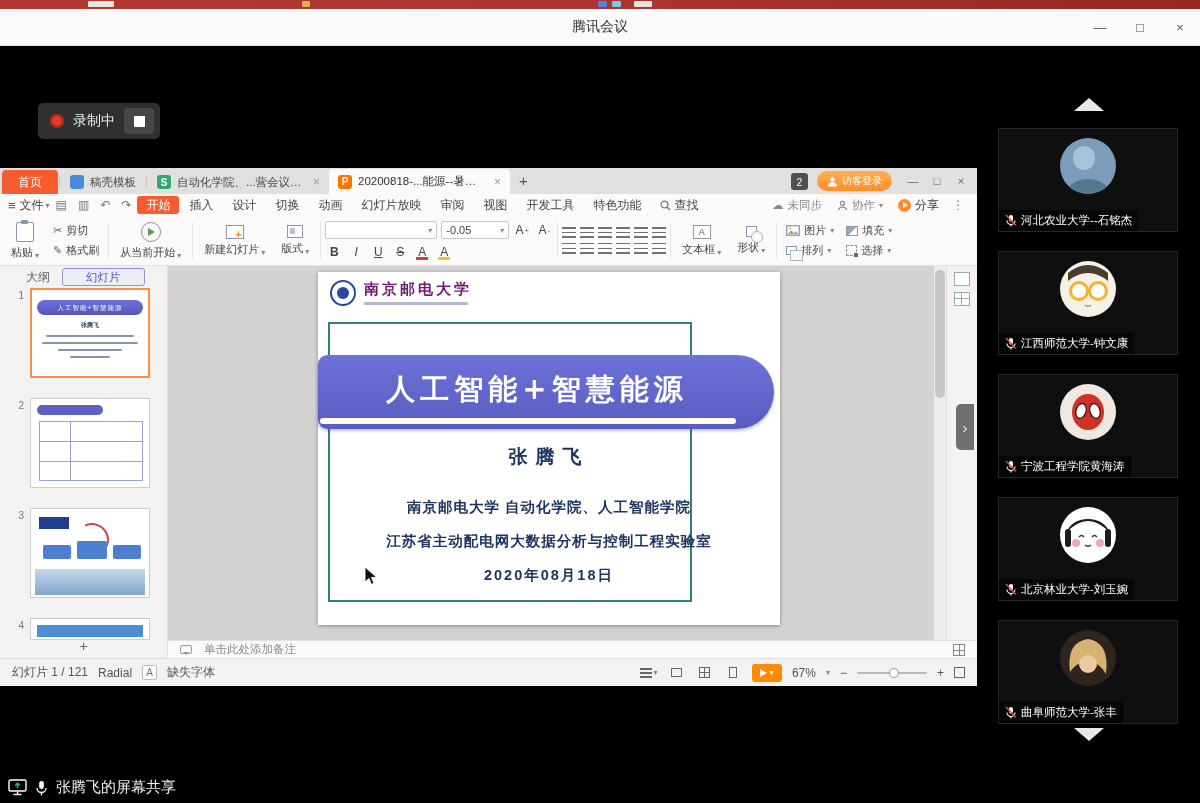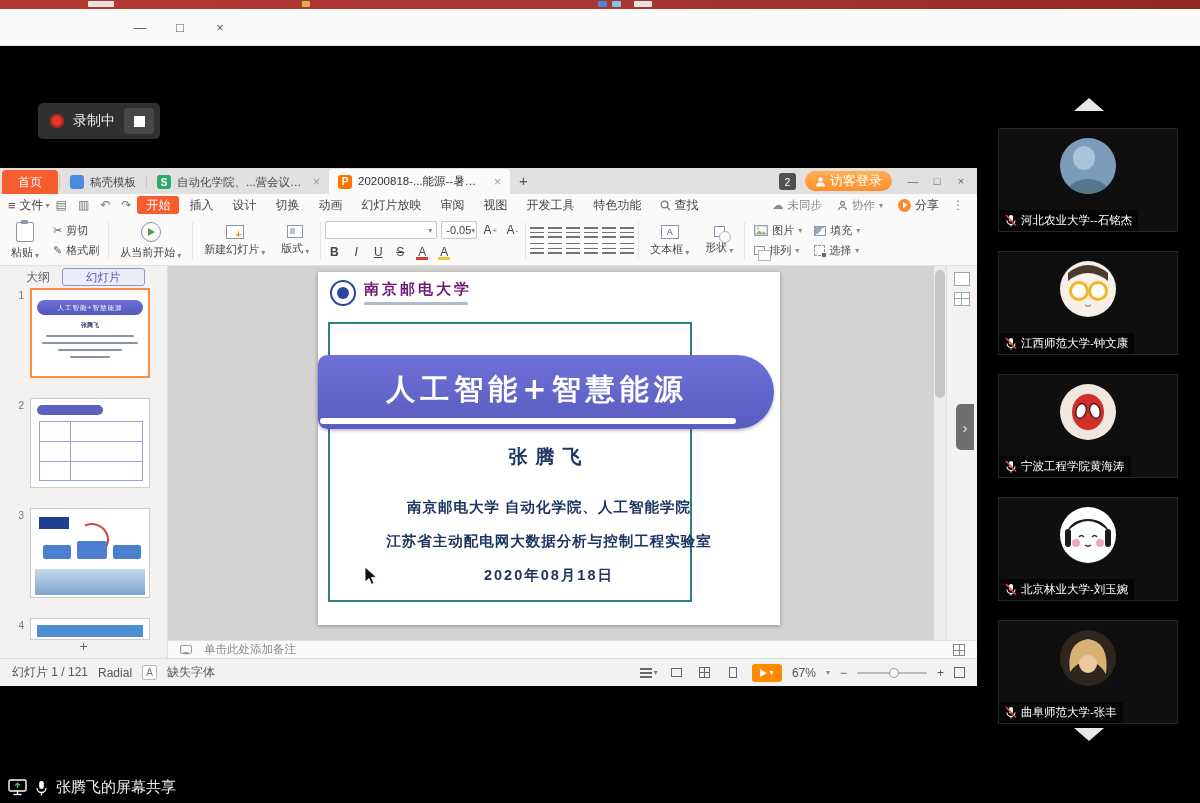--- a/index.html
+++ b/index.html
@@ -28,21 +28,21 @@
 #wtabs{left:0;top:0;width:977px;height:26px;background:#e2e0de;display:flex;align-items:flex-end;padding-right:4px}
 .tab{height:24px;display:flex;align-items:center;gap:6px;padding:0 9px;font-size:12px;color:#4a4a4a}
 .tab.home{background:#f75c2f;color:#fff;border-radius:4px 4px 0 0;margin-left:2px;width:56px;justify-content:center}
 .tab.active{background:#fbfaf9;border-radius:4px 4px 0 0;color:#333;height:25px}
 .ticon{width:14px;height:14px;border-radius:3px;color:#fff;font-size:10px;font-weight:bold;display:flex;align-items:center;justify-content:center;flex:none}
 .ttext{max-width:128px;overflow:hidden;text-overflow:ellipsis;white-space:nowrap;font-size:11.5px}
 .tclose{color:#999;font-size:12px;margin-left:2px}
 .tsep{width:1px;height:13px;background:#c8c6c4;margin:0 1px 6px}
 .tplus{font-size:15px;color:#555;padding:0 9px;margin-bottom:5px}
 .tbadge{width:17px;height:17px;background:#4f4f4f;border-radius:3px;color:#fff;font-size:10.5px;display:flex;align-items:center;justify-content:center;margin-bottom:4px}
-.guest{height:20px;border-radius:10px;background:linear-gradient(#ffb054,#ff8e2b);color:#fff;font-size:13px;display:flex;align-items:center;gap:4px;padding:0 10px;margin:0 9px 3px}
+.guest{height:20px;border-radius:10px;background:linear-gradient(#ffb054,#ff8e2b);color:#fff;font-size:10px;display:flex;align-items:center;gap:4px;padding:0 10px;margin:0 9px 3px}
 .wwc{width:24px;height:20px;display:flex;align-items:center;justify-content:center;color:#666;font-size:11px;margin-bottom:3px}
 
 #wmenu{left:0;top:26px;width:977px;height:22px;background:#fbfaf9;display:flex;align-items:center;padding:0 8px;gap:1px;font-size:12px;color:#444}
 .hmb{font-size:13px;color:#555;margin-right:3px}
 .mfile{display:flex;align-items:center;gap:2px;}
 .qico{font-size:12px;color:#777;padding:0 5px}
 .mi{padding:0 9px;line-height:18px;white-space:nowrap}
 .mi.sel{background:#f75c2f;color:#fff;border-radius:3px}
 .mi.find{display:flex;align-items:center;gap:3px}
 .caret{font-size:8px;color:#888}
@@ -64,21 +64,21 @@
 .playico{width:20px;height:20px;border-radius:50%;border:1.5px solid #7e93ad;display:flex;align-items:center;justify-content:center}
 .ptri{width:0;height:0;border-left:7px solid #55975f;border-top:4.5px solid transparent;border-bottom:4.5px solid transparent;margin-left:2px}
 .slideico{width:18px;height:14px;border:1.5px solid #8a98a8;position:relative;background:#fff}
 .slideico::after{content:"+";position:absolute;right:1px;bottom:-2px;color:#e88c30;font-weight:bold;font-size:11px}
 .layoutico{width:16px;height:13px;border:1.5px solid #8a98a8;position:relative;background:#fff}
 .layoutico::after{content:"";position:absolute;left:1.5px;top:1.5px;width:5px;height:6px;background:#b8c2cc}
 .tbico{width:18px;height:14px;border:1.5px solid #8a98a8;position:relative;background:#fff;font-size:9px;color:#556;display:flex;align-items:center;justify-content:center}
 .shpico{width:11px;height:11px;border:1.5px solid #8a98a8;position:relative;background:#fff}
 .shpico::after{content:"";position:absolute;left:4px;top:4px;width:10px;height:10px;border-radius:50%;border:1.5px solid #a8b4c0;background:#fbfaf9}
 .combo{height:18px;border:1px solid #c9c7c5;background:#fff;display:flex;align-items:center;justify-content:space-between;padding:0 4px;font-size:11px;color:#444;border-radius:2px}
-.combo.font{width:112px}.combo.size{width:36px}
+.combo.font{width:112px}.combo.size{width:68px}
 .fbtn{min-width:18px;height:16px;display:flex;align-items:center;justify-content:center;font-size:12px;color:#444;position:relative}
 .fbtn.b{font-weight:bold}.fbtn.i{font-style:italic}.fbtn.u{text-decoration:underline}.fbtn.s{text-decoration:line-through}
 .cbar{position:absolute;left:3px;bottom:0;width:12px;height:3px}
 .sup{font-size:8px;color:#666;margin-left:1px}
 .lnico{width:14px;height:11px;background:repeating-linear-gradient(180deg,#737373 0 1.5px,transparent 1.5px 4.6px)}
 .picico,.fillico,.arrico,.selico{flex:none}
 .fillico{width:12px;height:10px;border:1px solid #8a98a8;background:linear-gradient(135deg,#9aa8b6 50%,#fff 50%)}
 .arrico{width:11px;height:9px;border:1.5px solid #8a98a8;position:relative;background:#fff}
 .arrico::after{content:"";position:absolute;left:3px;top:3px;width:11px;height:9px;border:1.5px solid #aab6c2;background:#fbfaf9}
 .selico{width:11px;height:11px;border:1px dashed #8a98a8;position:relative}
@@ -169,20 +169,21 @@
   <div id="strip" class="abs">
     <span class="chip" style="left:88px;width:26px;background:#e7e4df"></span>
     <span class="chip" style="left:302px;width:8px;background:#d8b24a"></span>
     <span class="chip" style="left:598px;width:9px;background:#4f86d6"></span>
     <span class="chip" style="left:612px;width:9px;background:#7fc4ea"></span>
     <span class="chip" style="left:634px;width:18px;background:#e7e4df"></span>
   </div>
 
   <div id="titlebar" class="abs">
     <div class="tspace"></div>
+    <div class="t">腾讯会议</div>
     <div class="wc">—</div>
     <div class="wc">□</div>
     <div class="wc">×</div>
   </div>
 
   <div id="stage" class="abs">
 
     <div id="rec" class="abs">
       <span class="dot"></span>
       <span class="lbl">录制中</span>

